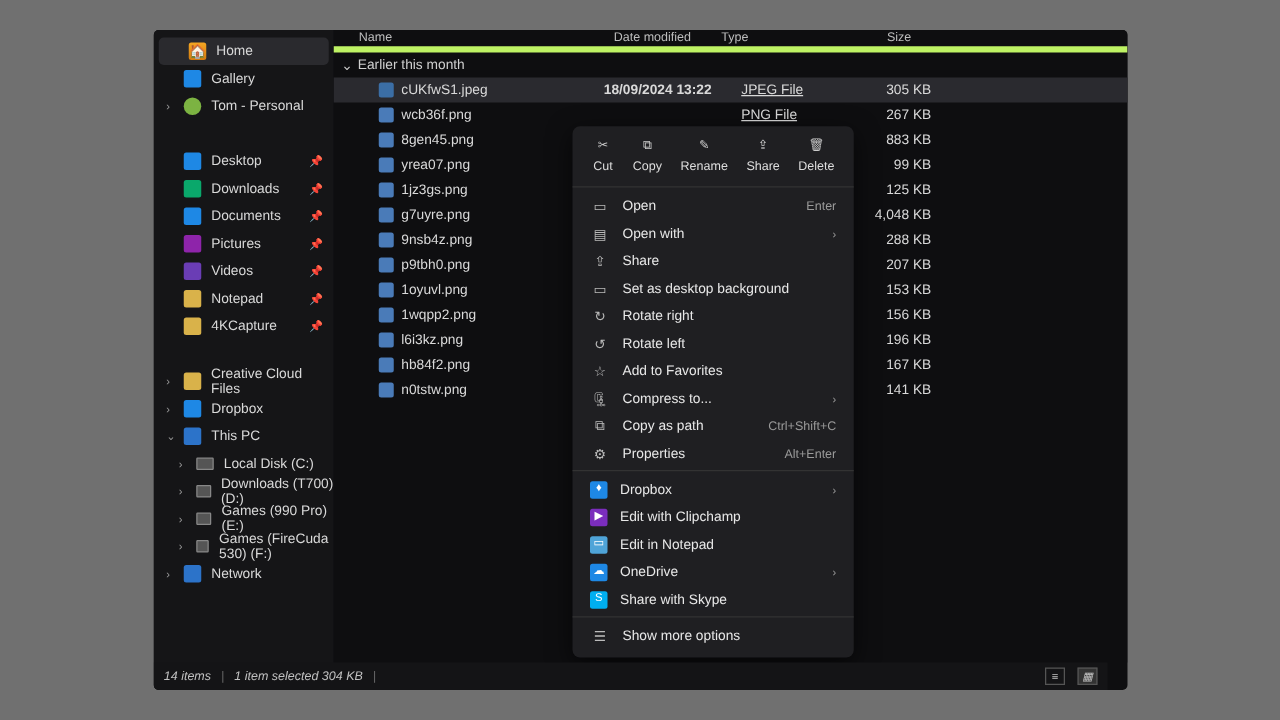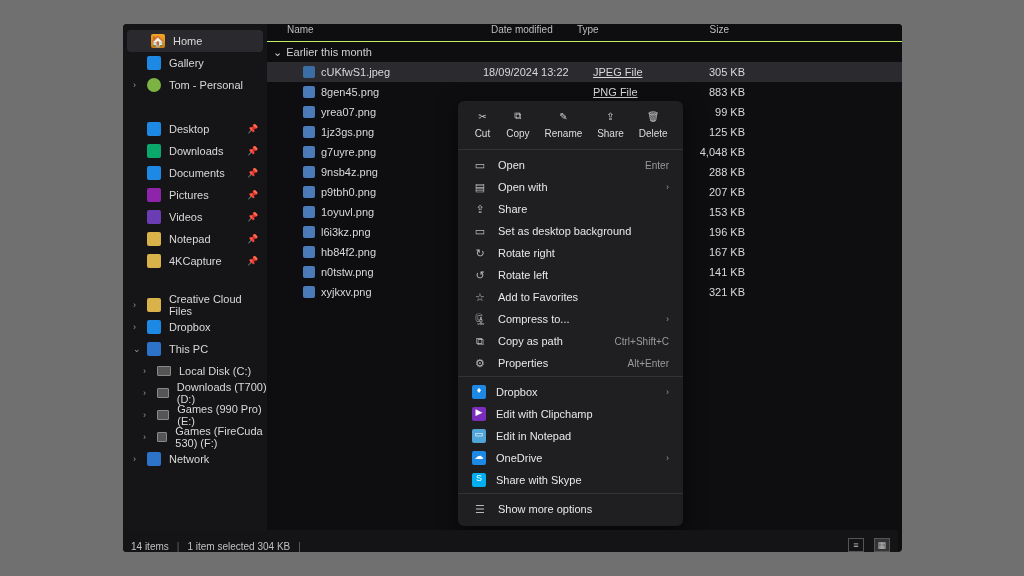--- a/index.html
+++ b/index.html
@@ -24,54 +24,54 @@
   .i-pictures { background:#8e24aa; }
   .i-videos { background:#6a3db5; }
   .i-folder { background:#d9b24a; }
   .i-dropbox { background:#1e88e5; }
   .i-thispc { background:#2c73c9; }
   .i-drive { background:#555; border:1px solid #888; height:10px; width:14px; border-radius:1px; }
   .i-network { background:#2c73c9; }
 
   
   .main { position:absolute; left:144px; top:0; right:0; bottom:22px; background:#0e0e10; }
-  .col-header { display:flex; align-items:flex-start; height:18px; padding-left:20px; border-bottom:1px solid #bef264; color:#bdbdbd; font-size:10px; }
+  .col-header { display:flex; align-items:center; height:18px; padding-left:20px; border-bottom:5px solid #bef264; color:#bdbdbd; font-size:10px; }
   .col-name { width:180px; }
   .col-date { width:110px;padding-left:24px; }
   .col-type { width:92px; }
   .col-size { width:60px; text-align:right; }
 
   .group-header { padding-left:6px; height:20px; display:flex; align-items:center; color:#d0d0d0; font-size:11px; gap:4px; }
   .file-row { display:flex; align-items:center; height:20px; padding-left:36px; }
   .file-row.selected { background:#2a2a2f; }
   .file-row .ficon { width:12px; height:12px; margin-right:6px; border-radius:2px; background:#3b6ea5; }
   .file-row .ficon.png { background:#4a7bb8; }
   .fn { width:162px; white-space:nowrap; overflow:hidden; }
-  .fd { width:110px; }
+  .fd { width:110px;font-weight:bold; }
   .ft { width:92px;text-decoration:underline; }
   .fs { width:60px; text-align:right; }
 
   
   .ctx { position:absolute; left:335px; top:77px; width:225px; background:#1f1f22; border-radius:6px; box-shadow:0 6px 20px rgba(0,0,0,0.6); padding-bottom:6px; }
   .ctx-top { display:flex; justify-content:space-around; padding:6px 8px 8px 8px; }
   .ctx-top .tb { display:flex; flex-direction:column; align-items:center; gap:3px; color:#ddd; font-size:10px; cursor:default; }
   .ctx-top .tb .ti { width:18px; height:18px; display:flex; align-items:center; justify-content:center; color:#ccc; }
   .ctx-sep { height:1px; background:#333; margin:2px 0 4px 0; }
   .ctx-item { display:flex; align-items:center; height:22px; padding:0 14px; gap:10px; font-size:11px; color:#e8e8e8; cursor:default; position:relative; }
   .ctx-item .ci { width:16px; display:flex; justify-content:center; color:#bbb; font-size:11px; }
   .ctx-item .shortcut { position:absolute; right:14px; color:#9a9a9a; font-size:10px; }
   .ctx-item .sub-arrow { position:absolute; right:14px; color:#9a9a9a; font-size:9px; }
   .ci.brand-db { background:#1e88e5; color:#fff; border-radius:2px; width:14px; height:14px; font-size:9px; }
   .ci.brand-od { background:#1e88e5; color:#fff; border-radius:2px; width:14px; height:14px; font-size:9px; }
   .ci.brand-sk { background:#00aff0; color:#fff; border-radius:2px; width:14px; height:14px; font-size:9px; }
   .ci.brand-cc { background:#7b2dbd; color:#fff; border-radius:2px; width:14px; height:14px; font-size:9px; }
   .ci.brand-np { background:#4fa4d8; color:#fff; border-radius:2px; width:14px; height:14px; font-size:9px; }
 
   
-  .status { position:absolute; left:0; right:4px; bottom:0; height:22px; background:#141416; display:flex; align-items:flex-end; padding:0 8px; color:#c0c0c0; font-size:10px; gap:8px; }
+  .status { position:absolute; left:0; right:16px; bottom:0; height:22px; background:#141416; display:flex; align-items:center; padding:0 8px; color:#c0c0c0; font-size:10px; gap:8px;font-style:italic; }
   .status .sep { color:#666; }
   .status .spacer { flex:1; }
   .view-btn { width:16px; height:14px; border:1px solid #555; display:flex; align-items:center; justify-content:center; font-size:9px; margin-left:2px; }
   .view-btn.active { background:#333; }
 </style>
 </head>
 <body>
 
 <div class="window">
 
@@ -183,20 +183,27 @@
     <div id="files">
         <div class="file-row selected">
           <span class="ficon"></span>
           <span class="fn">cUKfwS1.jpeg</span>
           <span class="fd">18/09/2024 13:22</span>
           <span class="ft">JPEG File</span>
           <span class="fs">305 KB</span>
         </div>
         <div class="file-row">
           <span class="ficon png"></span>
+          <span class="fn">wcb36f.png</span>
+          <span class="fd"></span>
+          <span class="ft">PNG File</span>
+          <span class="fs">267 KB</span>
+        </div>
+        <div class="file-row">
+          <span class="ficon png"></span>
           <span class="fn">8gen45.png</span>
           <span class="fd"></span>
           <span class="ft">PNG File</span>
           <span class="fs">883 KB</span>
         </div>
         <div class="file-row">
           <span class="ficon png"></span>
           <span class="fn">yrea07.png</span>
           <span class="fd"></span>
           <span class="ft">PNG File</span>
@@ -232,45 +239,45 @@
         </div>
         <div class="file-row">
           <span class="ficon png"></span>
           <span class="fn">1oyuvl.png</span>
           <span class="fd"></span>
           <span class="ft">PNG File</span>
           <span class="fs">153 KB</span>
         </div>
         <div class="file-row">
           <span class="ficon png"></span>
+          <span class="fn">1wqpp2.png</span>
+          <span class="fd"></span>
+          <span class="ft">PNG File</span>
+          <span class="fs">156 KB</span>
+        </div>
+        <div class="file-row">
+          <span class="ficon png"></span>
           <span class="fn">l6i3kz.png</span>
           <span class="fd"></span>
           <span class="ft">PNG File</span>
           <span class="fs">196 KB</span>
         </div>
         <div class="file-row">
           <span class="ficon png"></span>
           <span class="fn">hb84f2.png</span>
           <span class="fd"></span>
           <span class="ft">PNG File</span>
           <span class="fs">167 KB</span>
         </div>
         <div class="file-row">
           <span class="ficon png"></span>
           <span class="fn">n0tstw.png</span>
           <span class="fd"></span>
           <span class="ft">PNG File</span>
           <span class="fs">141 KB</span>
-        </div>
-        <div class="file-row">
-          <span class="ficon png"></span>
-          <span class="fn">xyjkxv.png</span>
-          <span class="fd"></span>
-          <span class="ft">PNG File</span>
-          <span class="fs">321 KB</span>
         </div>
       </div>
   </div>
 
   <div class="ctx">
     <div class="ctx-top">
       <div class="tb">
           <span class="ti">✂</span>
           <span>Cut</span>
         </div>

